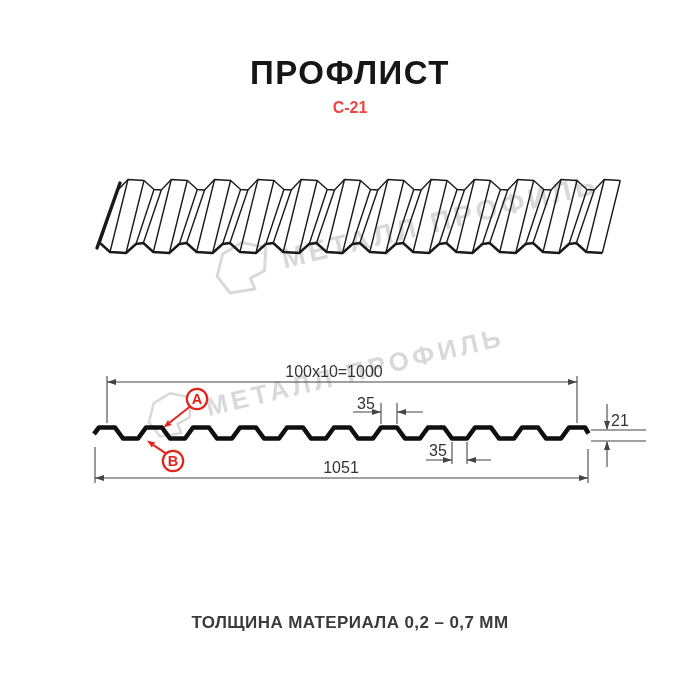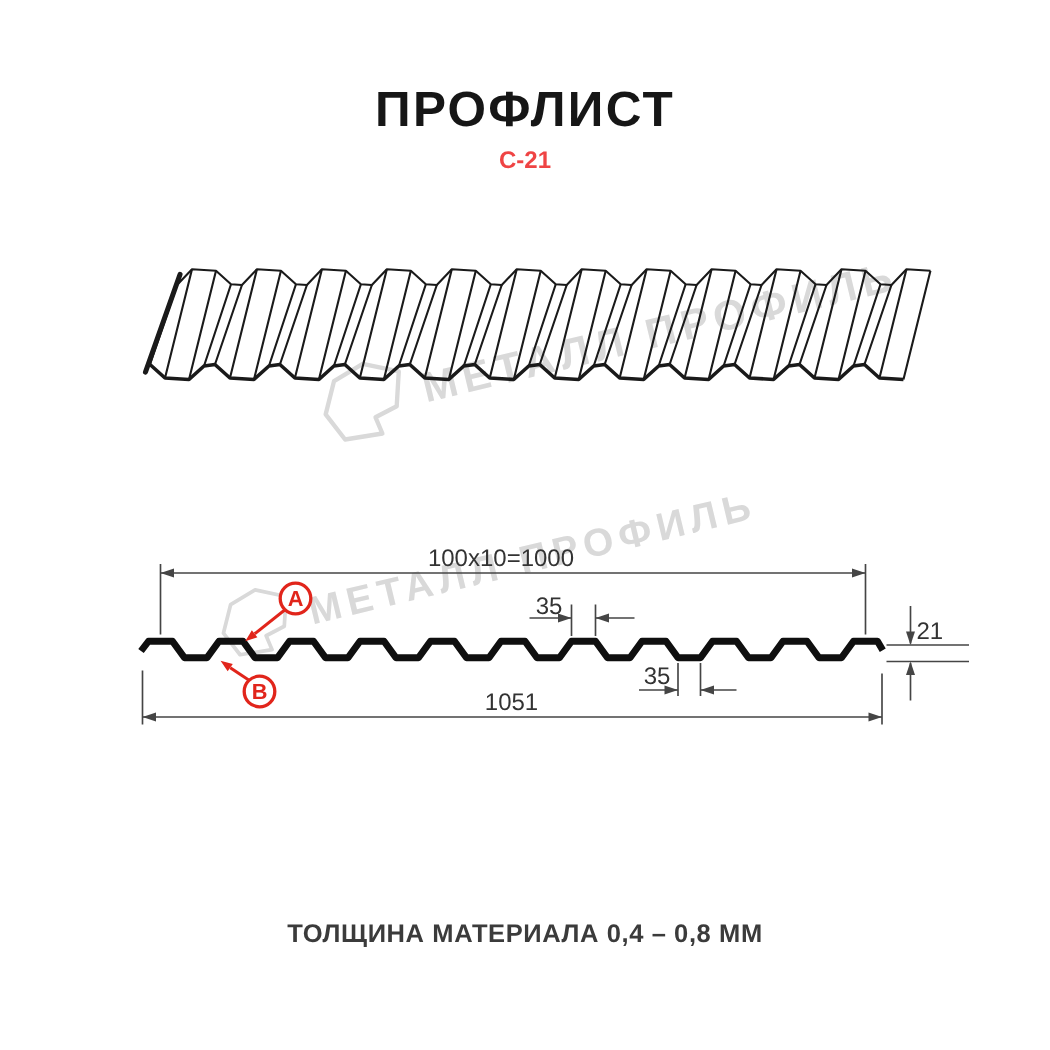--- a/index.html
+++ b/index.html
@@ -111,14 +111,14 @@
     </g>
 
     <g>
       <path class="redln" d="M165.8,453.3 L153.5,445.1" stroke-width="1.7"></path>
       <polygon class="redarw" points="147,440.5 155.2,442.6 151.8,447.5"></polygon>
       <circle class="redcirc" cx="173" cy="461" r="10.2"></circle>
       <text class="redtxt" x="173" y="466.3" text-anchor="middle">B</text>
     </g>
   </svg>
 
-  <div class="footer-note">ТОЛЩИНА МАТЕРИАЛА 0,4 – 0,8 ММ</div>
+  <div class="footer-note">ТОЛЩИНА МАТЕРИАЛА 0,2 – 0,7 ММ</div>
 </div>
 
 </body></html>

